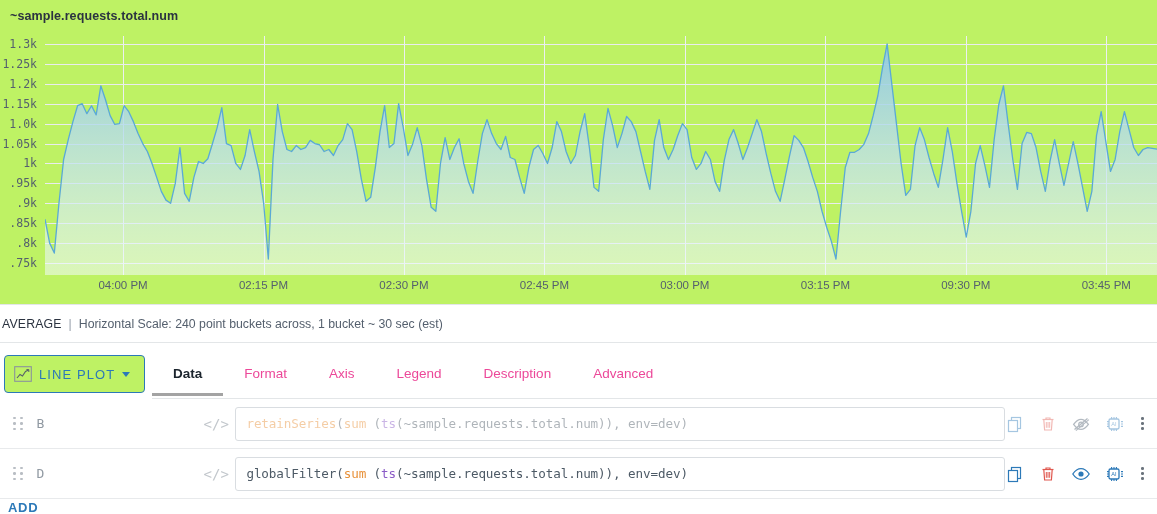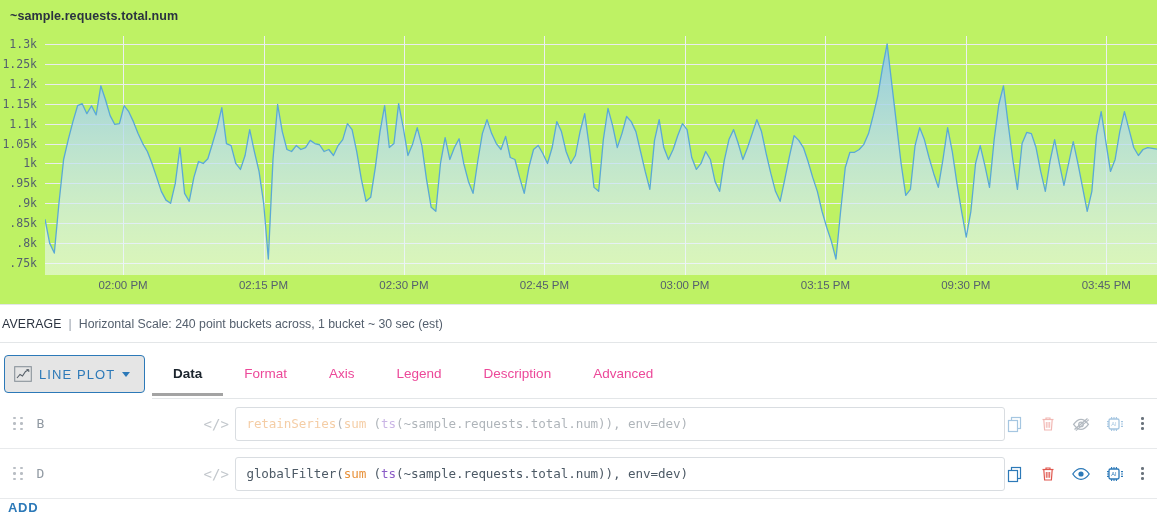--- a/index.html
+++ b/index.html
@@ -67,21 +67,21 @@
 
   
   #tabbar {
     position: absolute; left: 0; top: 352px; width: 1157px; height: 48px;
   }
   #plot-type-button {
     position: absolute; left: 4px; top: 3px;
     width: 141px; height: 38px;
     border: 1.6px solid #2c79b8; border-radius: 4px;
     display: flex; align-items: center; gap: 7px;
-    padding: 0 9px; background: #e5e5e5; cursor: pointer;
+    padding: 0 9px; background: #bef264; cursor: pointer;
   }
   #plot-type-label {
     font-size: 13px; color: #2c79b8; letter-spacing: 1.1px; font-weight: 500;
   }
   .chev { width: 0; height: 0; border-left: 4.5px solid transparent;
           border-right: 4.5px solid transparent; border-top: 5.5px solid #2c79b8; }
   #tabs {
     position: absolute; left: 152px; top: 0; height: 48px;
     display: flex; align-items: flex-start;
   }
@@ -154,21 +154,21 @@
 
 <div id="chart-panel">
 
   <div id="chart-title">~sample.requests.total.num</div>
 
   <div id="y-axis-labels">
       <div class="y-tick" style="top: 7.96667px;">1.3k</div>
       <div class="y-tick" style="top: 27.8833px;">1.25k</div>
       <div class="y-tick" style="top: 47.8px;">1.2k</div>
       <div class="y-tick" style="top: 67.7167px;">1.15k</div>
-      <div class="y-tick" style="top: 87.6333px;">1.1k</div>
+      <div class="y-tick" style="top: 87.6333px;">1.0k</div>
       <div class="y-tick" style="top: 107.55px;">1.05k</div>
       <div class="y-tick" style="top: 127.467px;">1k</div>
       <div class="y-tick" style="top: 147.383px;">.95k</div>
       <div class="y-tick" style="top: 167.3px;">.9k</div>
       <div class="y-tick" style="top: 187.217px;">.85k</div>
       <div class="y-tick" style="top: 207.133px;">.8k</div>
       <div class="y-tick" style="top: 227.05px;">.75k</div>
     </div>
   <div id="plot-area">
       <div class="hgrid" style="top: 7.96667px;"></div>
@@ -197,21 +197,21 @@
             <stop offset="0%" stop-color="#8fc8e3" stop-opacity="0.95"></stop>
             <stop offset="100%" stop-color="#f2fafd" stop-opacity="0.55"></stop>
           </linearGradient>
         </defs>
         <polygon points="0,239 0.00,183.23 4.65,207.13 9.31,217.09 13.96,167.30 18.61,123.48 23.26,103.57 27.92,85.64 32.57,69.71 37.22,67.72 41.87,77.67 46.53,69.71 51.18,78.87 55.83,49.79 60.49,63.73 65.14,79.67 69.79,88.43 74.44,87.63 79.10,69.71 83.75,75.68 88.40,85.64 93.05,97.59 97.71,107.55 102.36,115.52 107.01,127.47 111.67,141.41 116.32,155.35 120.97,164.11 125.62,167.30 130.28,147.38 134.93,111.53 139.58,157.34 144.23,165.31 148.89,141.41 153.54,125.48 158.19,127.47 162.85,122.69 167.50,107.55 172.15,91.62 176.80,71.70 181.46,107.55 186.11,109.54 190.76,127.47 195.41,133.44 200.07,119.50 204.72,93.61 209.37,115.52 214.03,135.43 218.68,167.30 223.33,223.07 227.98,123.48 232.64,68.51 237.29,95.60 241.94,113.52 246.59,115.52 251.25,109.54 255.90,113.52 260.55,111.53 265.21,104.36 269.86,107.55 274.51,108.75 279.16,115.52 283.82,113.52 288.47,119.50 293.12,109.54 297.77,103.57 302.43,87.63 307.08,93.61 311.73,115.52 316.38,143.40 321.04,165.31 325.69,161.32 330.34,131.45 335.00,95.60 339.65,69.71 344.30,111.53 348.95,107.55 353.61,67.72 358.26,91.62 362.91,119.50 367.56,108.35 372.22,91.62 376.87,109.54 381.52,143.40 386.18,171.28 390.83,175.27 395.48,127.47 400.13,101.58 404.79,123.48 409.44,111.53 414.09,102.77 418.74,127.47 423.40,145.39 428.05,157.34 432.70,125.48 437.36,97.59 442.01,83.65 446.66,97.59 451.31,107.55 455.97,113.52 460.62,100.38 465.27,121.49 469.92,123.48 474.58,141.41 479.23,157.34 483.88,131.45 488.54,113.52 493.19,109.54 497.84,117.51 502.49,127.47 507.15,111.53 511.80,85.64 516.45,95.60 521.10,115.52 525.76,127.47 530.41,119.50 535.06,95.60 539.72,77.67 544.37,111.53 549.02,151.37 553.67,155.35 558.33,103.57 562.98,72.50 567.63,89.63 572.28,111.53 576.94,97.59 581.59,80.46 586.24,85.64 590.90,95.60 595.55,115.52 600.20,135.43 604.85,153.36 609.51,104.36 614.16,83.65 618.81,111.53 623.46,123.48 628.12,113.52 632.77,99.58 637.42,87.63 642.08,93.61 646.73,121.49 651.38,133.44 656.03,127.47 660.69,115.52 665.34,123.48 669.99,145.39 674.64,155.35 679.30,124.28 683.95,103.57 688.60,93.61 693.26,107.55 697.91,123.48 702.56,111.53 707.21,97.59 711.87,83.65 716.52,95.60 721.17,117.51 725.82,137.43 730.48,155.35 735.13,165.31 739.78,143.40 744.44,120.30 749.09,99.58 753.74,104.36 758.39,111.53 763.05,125.48 767.70,141.41 772.35,155.35 777.00,175.27 781.66,191.20 786.31,205.14 790.96,223.07 795.62,175.27 800.27,131.45 804.92,116.31 809.57,116.31 814.23,113.52 818.88,108.35 823.53,97.59 828.18,79.67 832.84,59.75 837.49,31.87 842.14,7.97 846.79,47.80 851.45,87.63 856.10,127.47 860.75,159.33 865.41,153.36 870.06,109.54 874.71,91.62 879.36,103.57 884.02,121.49 888.67,137.43 893.32,151.37 897.97,123.48 902.63,91.62 907.28,115.52 911.93,147.38 916.59,175.27 921.24,201.16 925.89,175.27 930.54,127.47 935.20,109.54 939.85,129.46 944.50,151.37 949.15,103.57 953.81,68.51 958.46,49.79 963.11,87.63 967.77,123.48 972.42,153.36 977.07,107.55 981.72,96.40 986.38,97.59 991.03,111.53 995.68,135.43 1000.33,155.35 1004.99,125.48 1009.64,103.57 1014.29,127.47 1018.95,149.38 1023.60,127.47 1028.25,105.56 1032.90,127.47 1037.56,151.37 1042.21,175.27 1046.86,155.35 1051.51,99.58 1056.17,75.68 1060.82,105.56 1065.47,135.43 1070.13,123.48 1074.78,95.60 1079.43,75.68 1084.08,93.61 1088.74,111.53 1093.39,119.50 1098.04,113.52 1102.69,111.53 1107.35,112.33 1112.00,113.13 1112,239" fill="url(#areaGrad)"></polygon>
         <polyline points="0.00,183.23 4.65,207.13 9.31,217.09 13.96,167.30 18.61,123.48 23.26,103.57 27.92,85.64 32.57,69.71 37.22,67.72 41.87,77.67 46.53,69.71 51.18,78.87 55.83,49.79 60.49,63.73 65.14,79.67 69.79,88.43 74.44,87.63 79.10,69.71 83.75,75.68 88.40,85.64 93.05,97.59 97.71,107.55 102.36,115.52 107.01,127.47 111.67,141.41 116.32,155.35 120.97,164.11 125.62,167.30 130.28,147.38 134.93,111.53 139.58,157.34 144.23,165.31 148.89,141.41 153.54,125.48 158.19,127.47 162.85,122.69 167.50,107.55 172.15,91.62 176.80,71.70 181.46,107.55 186.11,109.54 190.76,127.47 195.41,133.44 200.07,119.50 204.72,93.61 209.37,115.52 214.03,135.43 218.68,167.30 223.33,223.07 227.98,123.48 232.64,68.51 237.29,95.60 241.94,113.52 246.59,115.52 251.25,109.54 255.90,113.52 260.55,111.53 265.21,104.36 269.86,107.55 274.51,108.75 279.16,115.52 283.82,113.52 288.47,119.50 293.12,109.54 297.77,103.57 302.43,87.63 307.08,93.61 311.73,115.52 316.38,143.40 321.04,165.31 325.69,161.32 330.34,131.45 335.00,95.60 339.65,69.71 344.30,111.53 348.95,107.55 353.61,67.72 358.26,91.62 362.91,119.50 367.56,108.35 372.22,91.62 376.87,109.54 381.52,143.40 386.18,171.28 390.83,175.27 395.48,127.47 400.13,101.58 404.79,123.48 409.44,111.53 414.09,102.77 418.74,127.47 423.40,145.39 428.05,157.34 432.70,125.48 437.36,97.59 442.01,83.65 446.66,97.59 451.31,107.55 455.97,113.52 460.62,100.38 465.27,121.49 469.92,123.48 474.58,141.41 479.23,157.34 483.88,131.45 488.54,113.52 493.19,109.54 497.84,117.51 502.49,127.47 507.15,111.53 511.80,85.64 516.45,95.60 521.10,115.52 525.76,127.47 530.41,119.50 535.06,95.60 539.72,77.67 544.37,111.53 549.02,151.37 553.67,155.35 558.33,103.57 562.98,72.50 567.63,89.63 572.28,111.53 576.94,97.59 581.59,80.46 586.24,85.64 590.90,95.60 595.55,115.52 600.20,135.43 604.85,153.36 609.51,104.36 614.16,83.65 618.81,111.53 623.46,123.48 628.12,113.52 632.77,99.58 637.42,87.63 642.08,93.61 646.73,121.49 651.38,133.44 656.03,127.47 660.69,115.52 665.34,123.48 669.99,145.39 674.64,155.35 679.30,124.28 683.95,103.57 688.60,93.61 693.26,107.55 697.91,123.48 702.56,111.53 707.21,97.59 711.87,83.65 716.52,95.60 721.17,117.51 725.82,137.43 730.48,155.35 735.13,165.31 739.78,143.40 744.44,120.30 749.09,99.58 753.74,104.36 758.39,111.53 763.05,125.48 767.70,141.41 772.35,155.35 777.00,175.27 781.66,191.20 786.31,205.14 790.96,223.07 795.62,175.27 800.27,131.45 804.92,116.31 809.57,116.31 814.23,113.52 818.88,108.35 823.53,97.59 828.18,79.67 832.84,59.75 837.49,31.87 842.14,7.97 846.79,47.80 851.45,87.63 856.10,127.47 860.75,159.33 865.41,153.36 870.06,109.54 874.71,91.62 879.36,103.57 884.02,121.49 888.67,137.43 893.32,151.37 897.97,123.48 902.63,91.62 907.28,115.52 911.93,147.38 916.59,175.27 921.24,201.16 925.89,175.27 930.54,127.47 935.20,109.54 939.85,129.46 944.50,151.37 949.15,103.57 953.81,68.51 958.46,49.79 963.11,87.63 967.77,123.48 972.42,153.36 977.07,107.55 981.72,96.40 986.38,97.59 991.03,111.53 995.68,135.43 1000.33,155.35 1004.99,125.48 1009.64,103.57 1014.29,127.47 1018.95,149.38 1023.60,127.47 1028.25,105.56 1032.90,127.47 1037.56,151.37 1042.21,175.27 1046.86,155.35 1051.51,99.58 1056.17,75.68 1060.82,105.56 1065.47,135.43 1070.13,123.48 1074.78,95.60 1079.43,75.68 1084.08,93.61 1088.74,111.53 1093.39,119.50 1098.04,113.52 1102.69,111.53 1107.35,112.33 1112.00,113.13" fill="none" stroke="#5aa9d6" stroke-width="1.3" stroke-linejoin="round"></polyline>
       </svg>
     </div>
 
   <div id="x-axis-labels">
-      <div class="x-tick" style="left: 78.0624px;">02:00 PM</div>
+      <div class="x-tick" style="left: 78.0624px;">04:00 PM</div>
       <div class="x-tick" style="left: 218.508px;">02:15 PM</div>
       <div class="x-tick" style="left: 358.954px; text-align: center;">02:30 PM</div>
       <div class="x-tick" style="left: 499.399px;">02:45 PM</div>
       <div class="x-tick" style="left: 639.845px;">03:00 PM</div>
       <div class="x-tick" style="left: 780.402px;">03:15 PM</div>
       <div class="x-tick" style="left: 920.847px;">09:30 PM</div>
       <div class="x-tick" style="left: 1061.29px;">03:45 PM</div>
     </div>
 </div>
 

